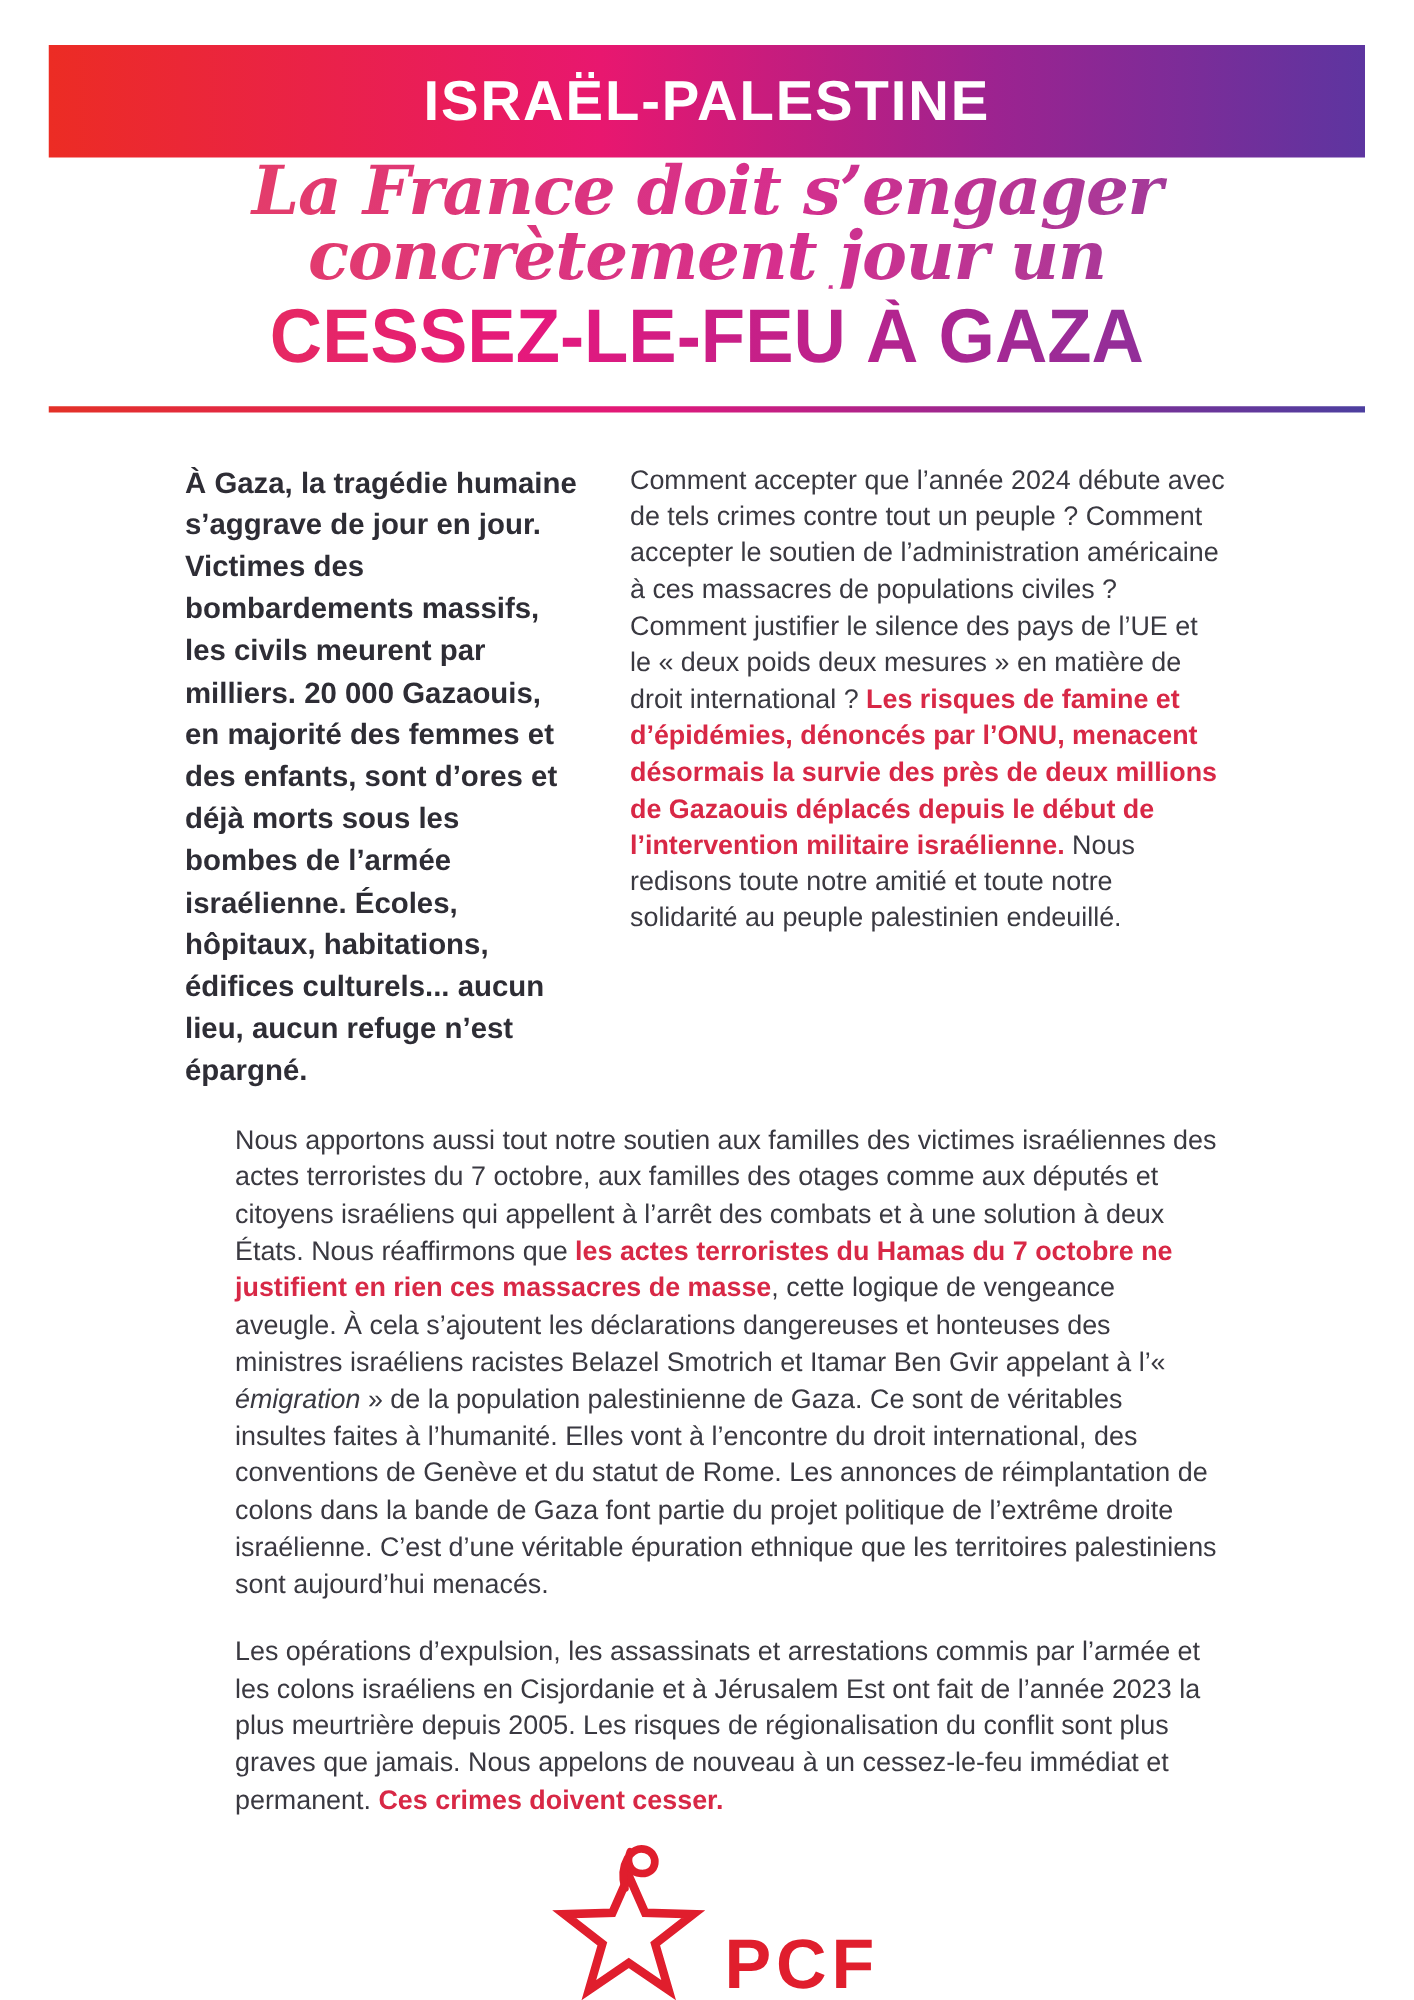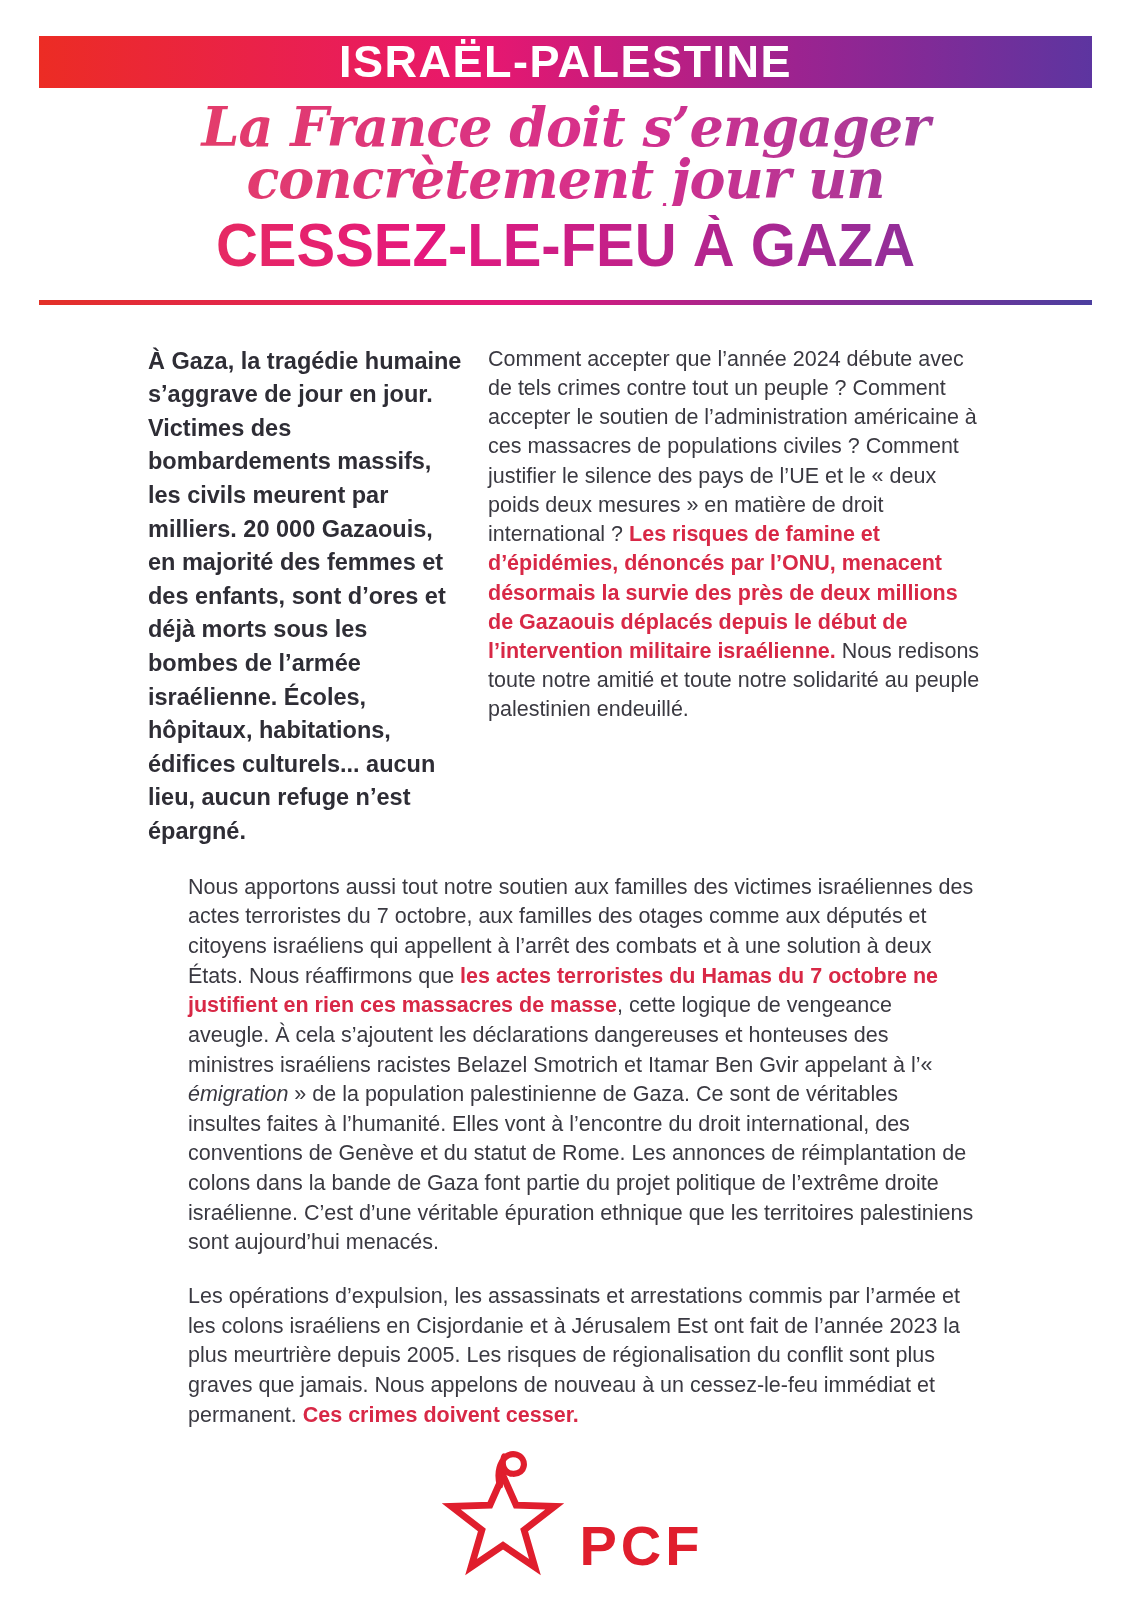--- a/index.html
+++ b/index.html
@@ -3,29 +3,29 @@
 <meta charset="utf-8">
 <style>
   * { margin:0; padding:0; box-sizing:border-box; }
   html,body { background:#ffffff; }
   body {
     width:1131px; height:1600px; overflow:hidden; position:relative;
     font-family:"Liberation Sans", sans-serif;
     -webkit-font-smoothing:antialiased;
   }
   .banner {
-    margin:36px 39px 0 39px; height:52px;
+    margin:36px 39px 0 39px; height:90px;
     background:linear-gradient(90deg,#ec2c24 0%,#e8176f 42%,#9c2390 72%,#5d35a0 100%);
     display:flex; align-items:center; justify-content:center;
   }
   .banner-label {
     color:#ffffff; font-weight:bold; font-size:45px; letter-spacing:1.5px;
   }
   .script-heading {
-    margin-top:14px; text-align:center;
+    margin-top:1px; text-align:center;
     font-family:"DejaVu Serif", cursive;
     font-style:italic; font-weight:bold;
     font-size:54px; line-height:0.96; letter-spacing:-1px;
     background:linear-gradient(90deg,#e8415f 5%,#d62f8d 55%,#8c3f9f 95%);
     -webkit-background-clip:text; background-clip:text;
     -webkit-text-fill-color:transparent; color:#c9338a;
   }
   .main-title {
     margin-top:10px; text-align:center;
     font-weight:bold; font-size:58px; line-height:1; letter-spacing:0px;
@@ -33,21 +33,21 @@
     background:linear-gradient(90deg,#e73a47 0%,#e5187d 38%,#a52894 70%,#6f3aa2 100%);
     -webkit-background-clip:text; background-clip:text;
     -webkit-text-fill-color:transparent; color:#b92a80;
   }
   .gradient-rule {
     margin:26px 39px 0 39px; height:5px; border:none;
     background:linear-gradient(90deg,#e33127 0%,#e2187a 45%,#8c2b94 75%,#4c3f9f 100%);
   }
   .columns {
     margin:40px 151px 0 148px;
-    display:flex; gap:24px;
+    display:flex; gap:40px;
   }
   .col-left {
     flex:0 0 316px;
     font-weight:bold; font-size:23.5px; line-height:1.43;
     color:#2e2d35;
   }
   .col-right {
     flex:1; 
     font-size:21.5px; line-height:1.36; color:#3a3941;
   }

